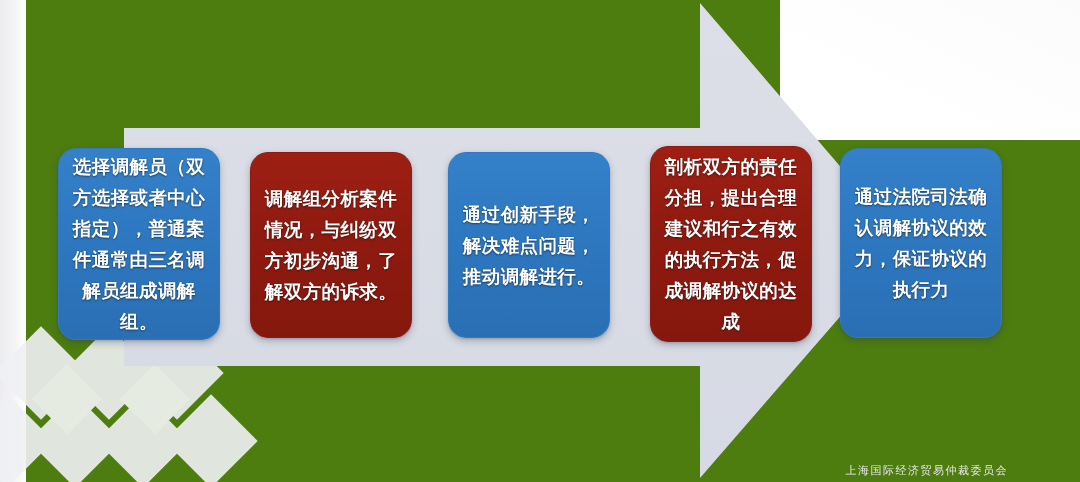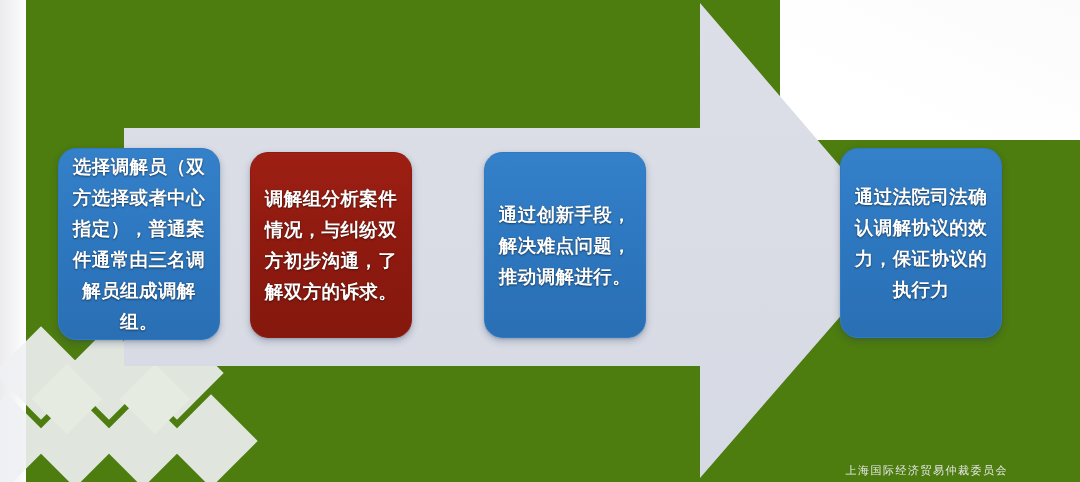--- a/index.html
+++ b/index.html
@@ -80,21 +80,21 @@
     border: 1.5px solid #2f7ac2;
   }
   .box.red {
     background: linear-gradient(to bottom, #9e1f13 0%, #8f1a10 45%, #85180e 100%);
     border: 1.5px solid #8d1b10;
   }
 
   
   #box-1 { left: 58px;  top: 148px; width: 162px; height: 192px; }
   #box-2 { left: 250px; top: 152px; width: 162px; height: 186px; align-items: center; }
-  #box-3 { left: 448px; top: 152px; width: 162px; height: 186px; margin-left: 36px; }
+  #box-3 { left: 448px; top: 152px; width: 162px; height: 186px; }
   #box-4 { left: 650px; top: 146px; width: 162px; height: 196px; }
   #box-5 { left: 800px; top: 148px; width: 162px; height: 190px; margin-left: 40px; }
 
   
   .watermark {
     position: absolute;
     right: 72px;
     bottom: 4px;
     font-size: 11px;
     color: #e9e9ec;
@@ -161,20 +161,28 @@
 方初步沟通，了
 解双方的诉求。</div>
   </div>
 
   <div id="box-3" class="box blue">
     <div class="txt">通过创新手段，
 解决难点问题，
 推动调解进行。</div>
   </div>
 
+  <div id="box-4" class="box red">
+    <div class="txt">剖析双方的责任
+分担，提出合理
+建议和行之有效
+的执行方法，促
+成调解协议的达
+成</div>
+  </div>
 
   <div id="box-5" class="box blue">
     <div class="txt">通过法院司法确
 认调解协议的效
 力，保证协议的
 执行力</div>
   </div>
 
   <div class="watermark">上海国际经济贸易仲裁委员会</div>
 

